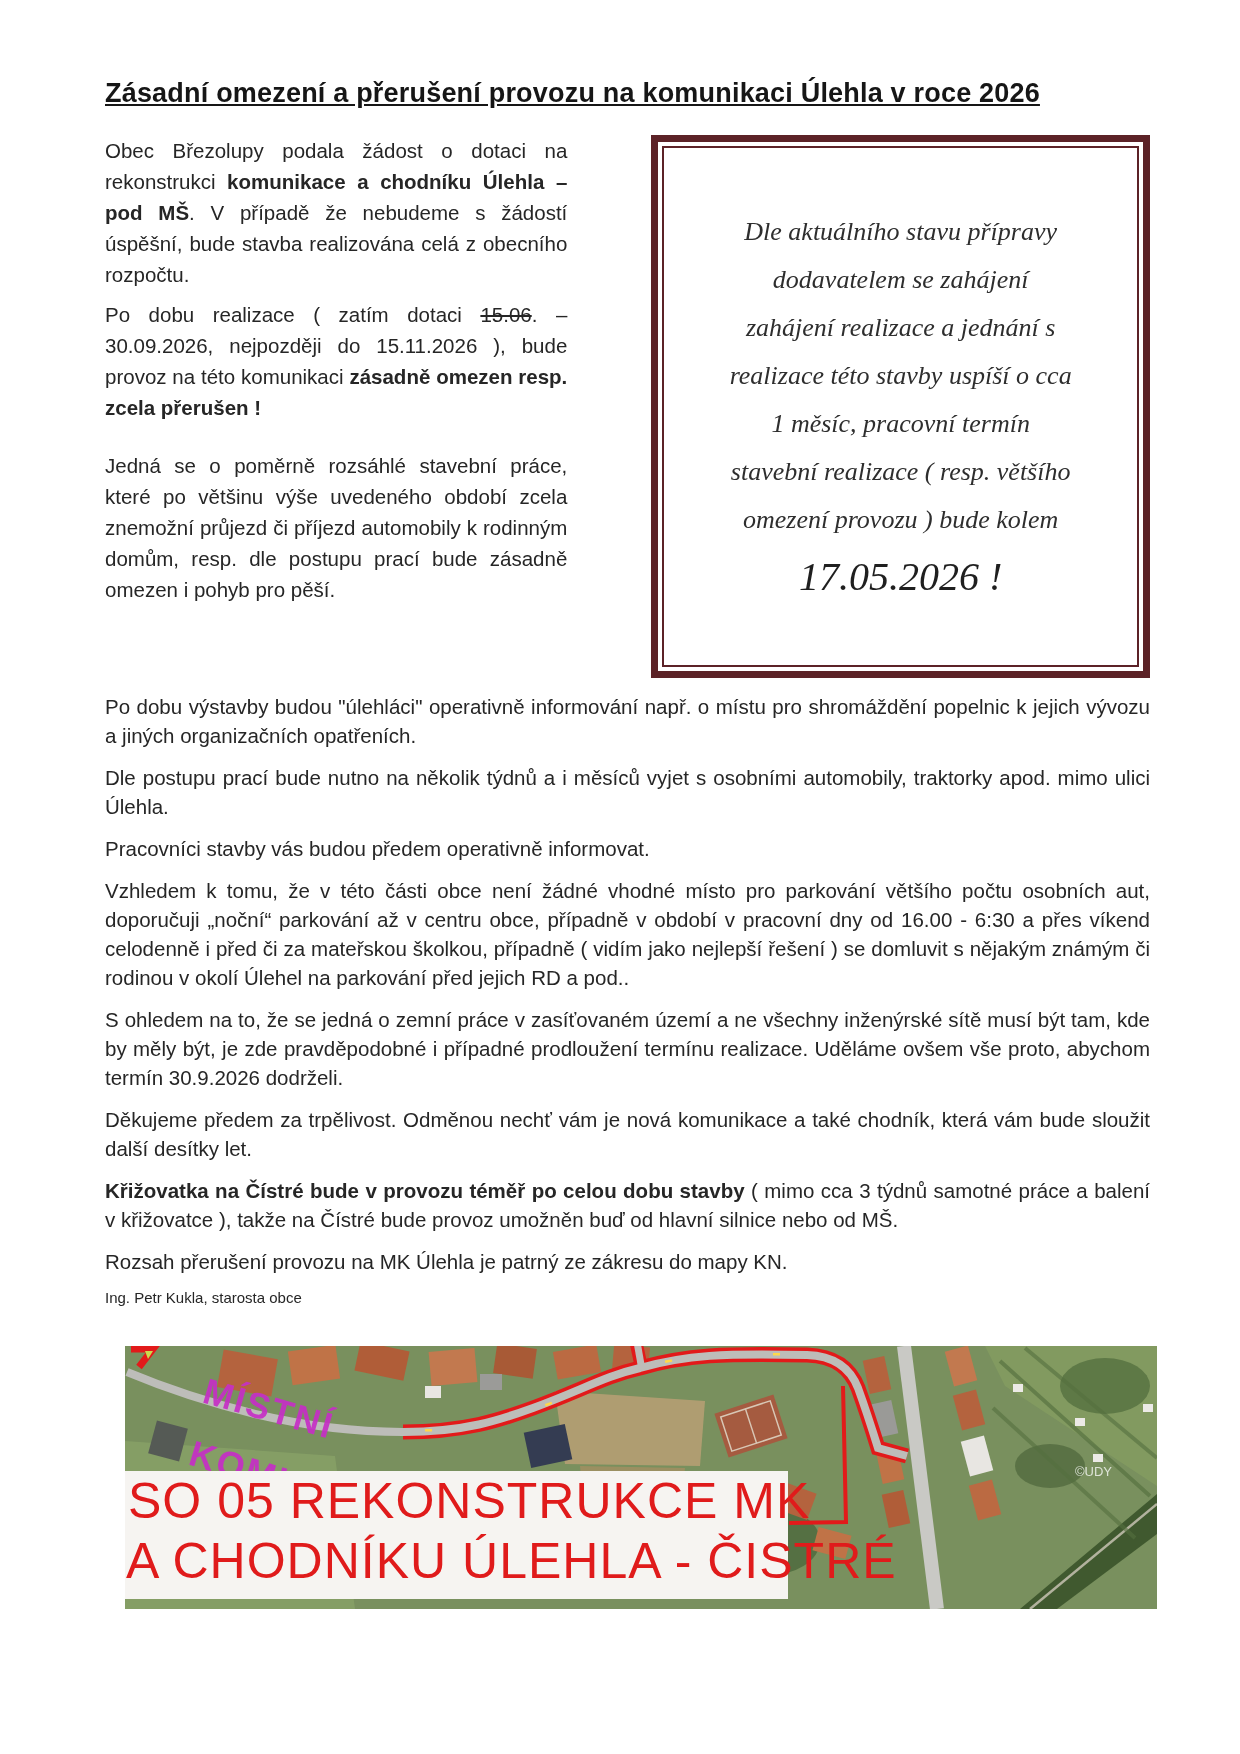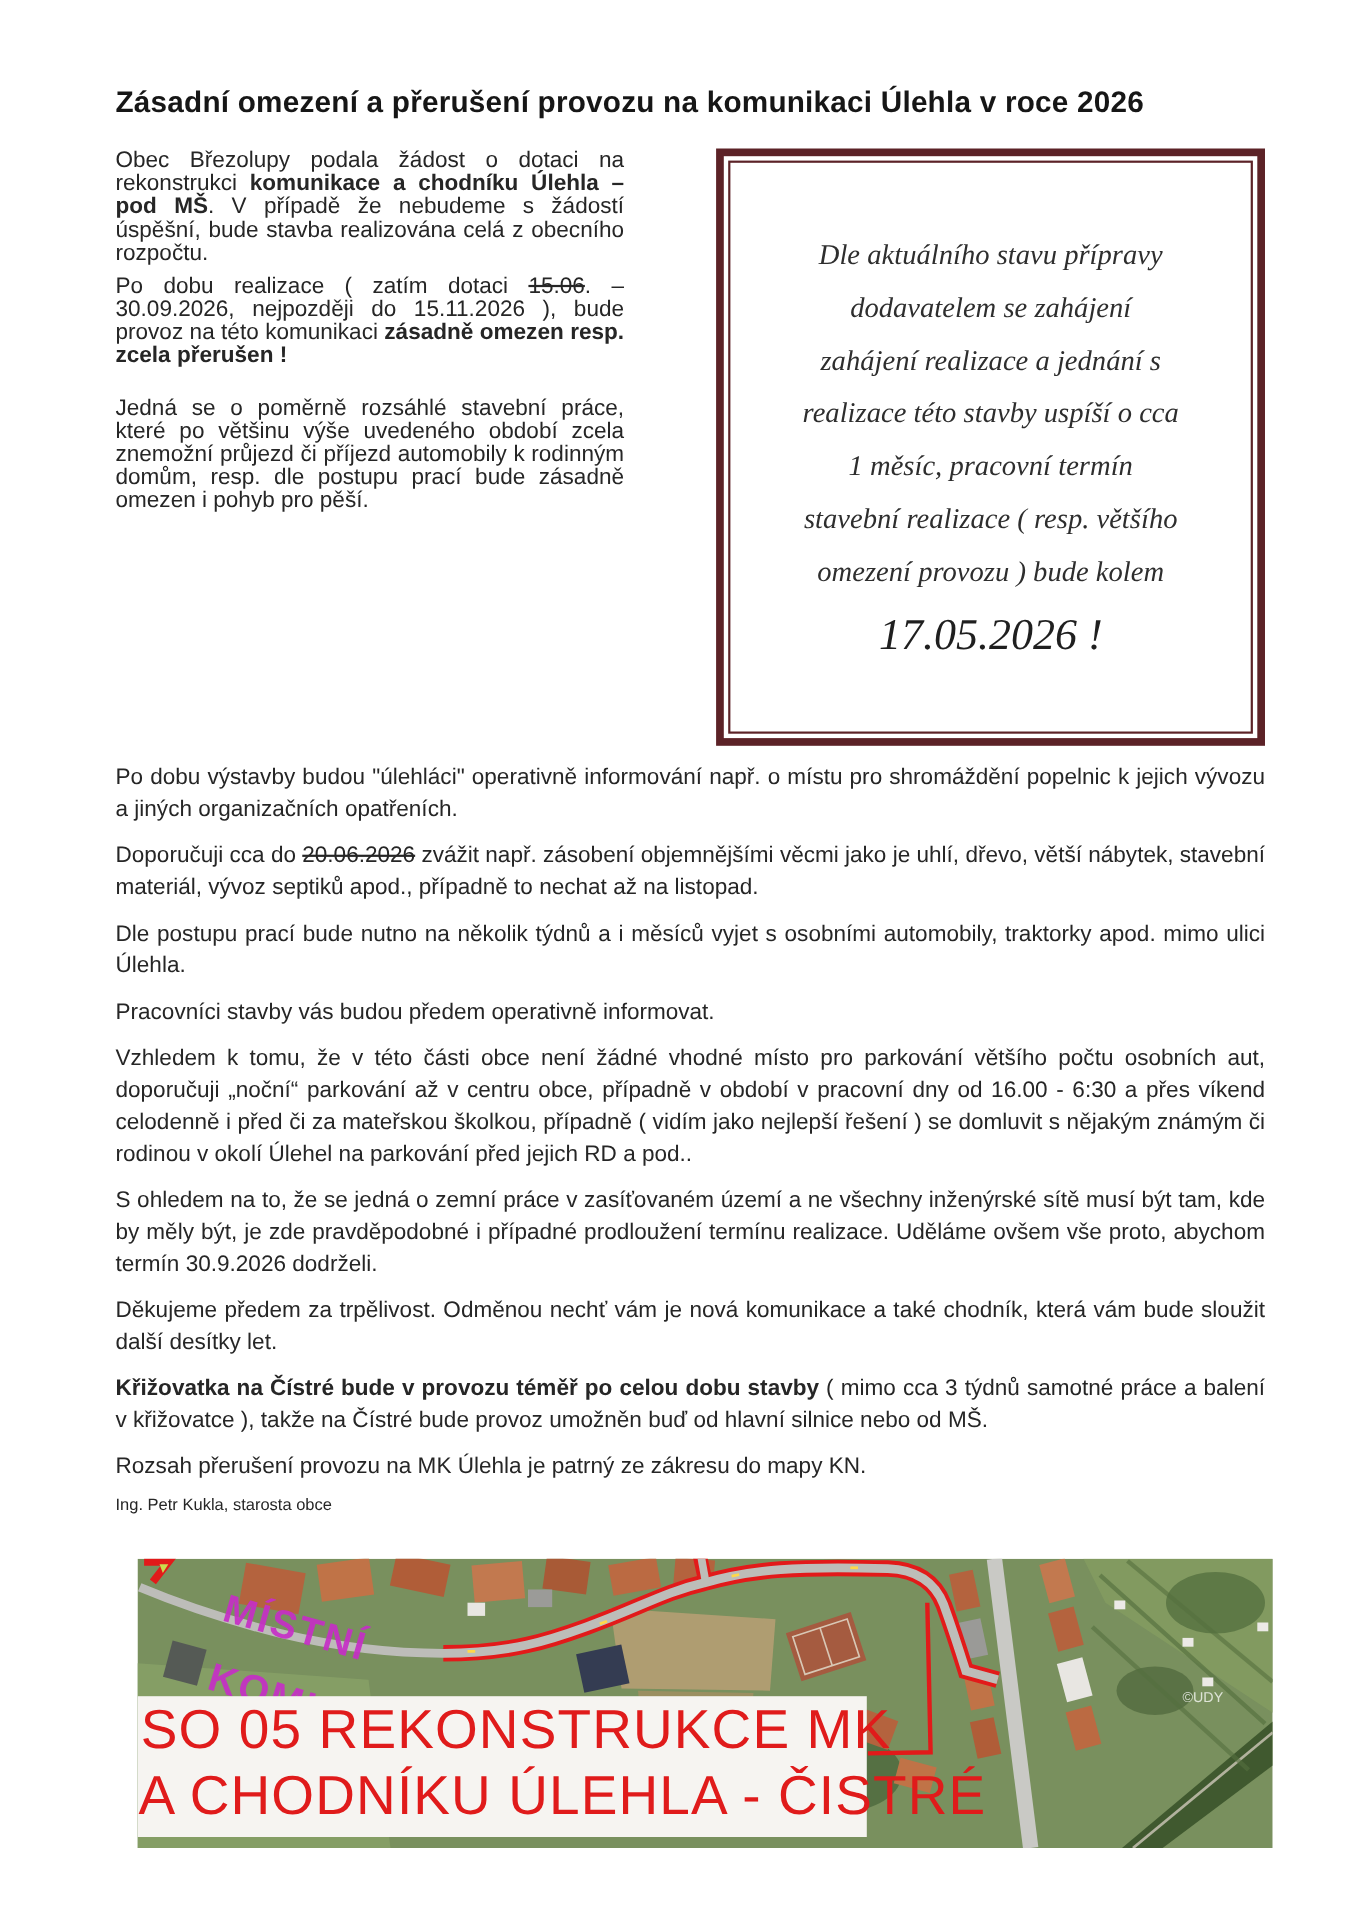--- a/index.html
+++ b/index.html
@@ -1,23 +1,23 @@
 <!DOCTYPE html>
 <html><head>
 <meta charset="utf-8">
 <style>
   html,body{margin:0;padding:0;background:#ffffff;}
   body{width:1240px;height:1754px;overflow:hidden;position:relative;
        font-family:"Liberation Sans",sans-serif;color:#262626;}
   .page{padding:78px 90px 0 105px;}
 
-  .doc-title{font-size:27px;font-weight:bold;color:#161616;margin:0 0 26px 0;letter-spacing:.2px;}
+  .doc-title{font-size:27px;font-weight:bold;color:#161616;margin:0 0 26px 0;letter-spacing:.2px;text-decoration:underline;}
 
   .columns{display:flex;align-items:flex-start;}
-  .left-col{width:482px;font-size:20.5px;line-height:21px;text-align:justify;}
+  .left-col{width:482px;font-size:20.5px;line-height:31px;text-align:justify;}
   .left-col p{margin:0 0 9px 0;}
   .left-col p:nth-of-type(2){margin-bottom:27px;}
   .rb{font-weight:bold;}
   .rs{text-decoration:line-through;}
 
   .notice-box{margin-left:84px;width:519px;height:543px;box-sizing:border-box;
               border:7px solid #5c2227;padding:4px;background:#ffffff;}
   .notice-inner{border:2px solid #5c2227;height:100%;box-sizing:border-box;
                 display:flex;flex-direction:column;justify-content:center;
                 padding:10px 18px;text-align:center;}
@@ -63,21 +63,20 @@
           </div>
         <div class="notice-highlight">17.05.2026 !</div>
       </div>
     </div>
 
   </div>
 
   <div class="body-paras">
 
   <p><span>Po dobu výstavby budou "úlehláci" operativně informování např. o místu pro shromáždění popelnic k jejich vývozu a jiných organizačních opatřeních.</span></p>
-      <p><span>Doporučuji cca do </span><span class="rs">20.06.2026</span><span> zvážit např. zásobení objemnějšími věcmi jako je uhlí, dřevo, větší nábytek, stavební materiál, vývoz septiků apod., případně to nechat až na listopad.</span></p>
       <p><span>Dle postupu prací bude nutno na několik týdnů a i měsíců vyjet s osobními automobily, traktorky apod. mimo ulici Úlehla.</span></p>
       <p><span>Pracovníci stavby vás budou předem operativně informovat.</span></p>
       <p><span>Vzhledem k tomu, že v této části obce není žádné vhodné místo pro parkování většího počtu osobních aut, doporučuji „noční“ parkování až v centru obce, případně v období v pracovní dny od 16.00 - 6:30 a přes víkend celodenně i před či za mateřskou školkou, případně ( vidím jako nejlepší řešení ) se domluvit s nějakým známým či rodinou v okolí Úlehel na parkování před jejich RD a pod..</span></p>
       <p><span>S ohledem na to, že se jedná o zemní práce v zasíťovaném území a ne všechny inženýrské sítě musí být tam, kde by měly být, je zde pravděpodobné i případné prodloužení termínu realizace. Uděláme ovšem vše proto, abychom termín 30.9.2026 dodrželi.</span></p>
       <p><span>Děkujeme předem za trpělivost.  Odměnou nechť vám je nová  komunikace a také chodník, která vám bude sloužit další desítky let.</span></p>
       <p><span class="rb">Křižovatka na Čístré bude v provozu téměř po celou dobu stavby</span><span> ( mimo cca 3 týdnů samotné práce a balení v křižovatce ), takže na Čístré bude provoz umožněn buď od hlavní silnice nebo od MŠ.</span></p>
       <p><span>Rozsah přerušení provozu na MK Úlehla je patrný ze zákresu do mapy KN.</span></p>
     </div>
 
   <div class="signature">Ing. Petr Kukla, starosta obce</div>

